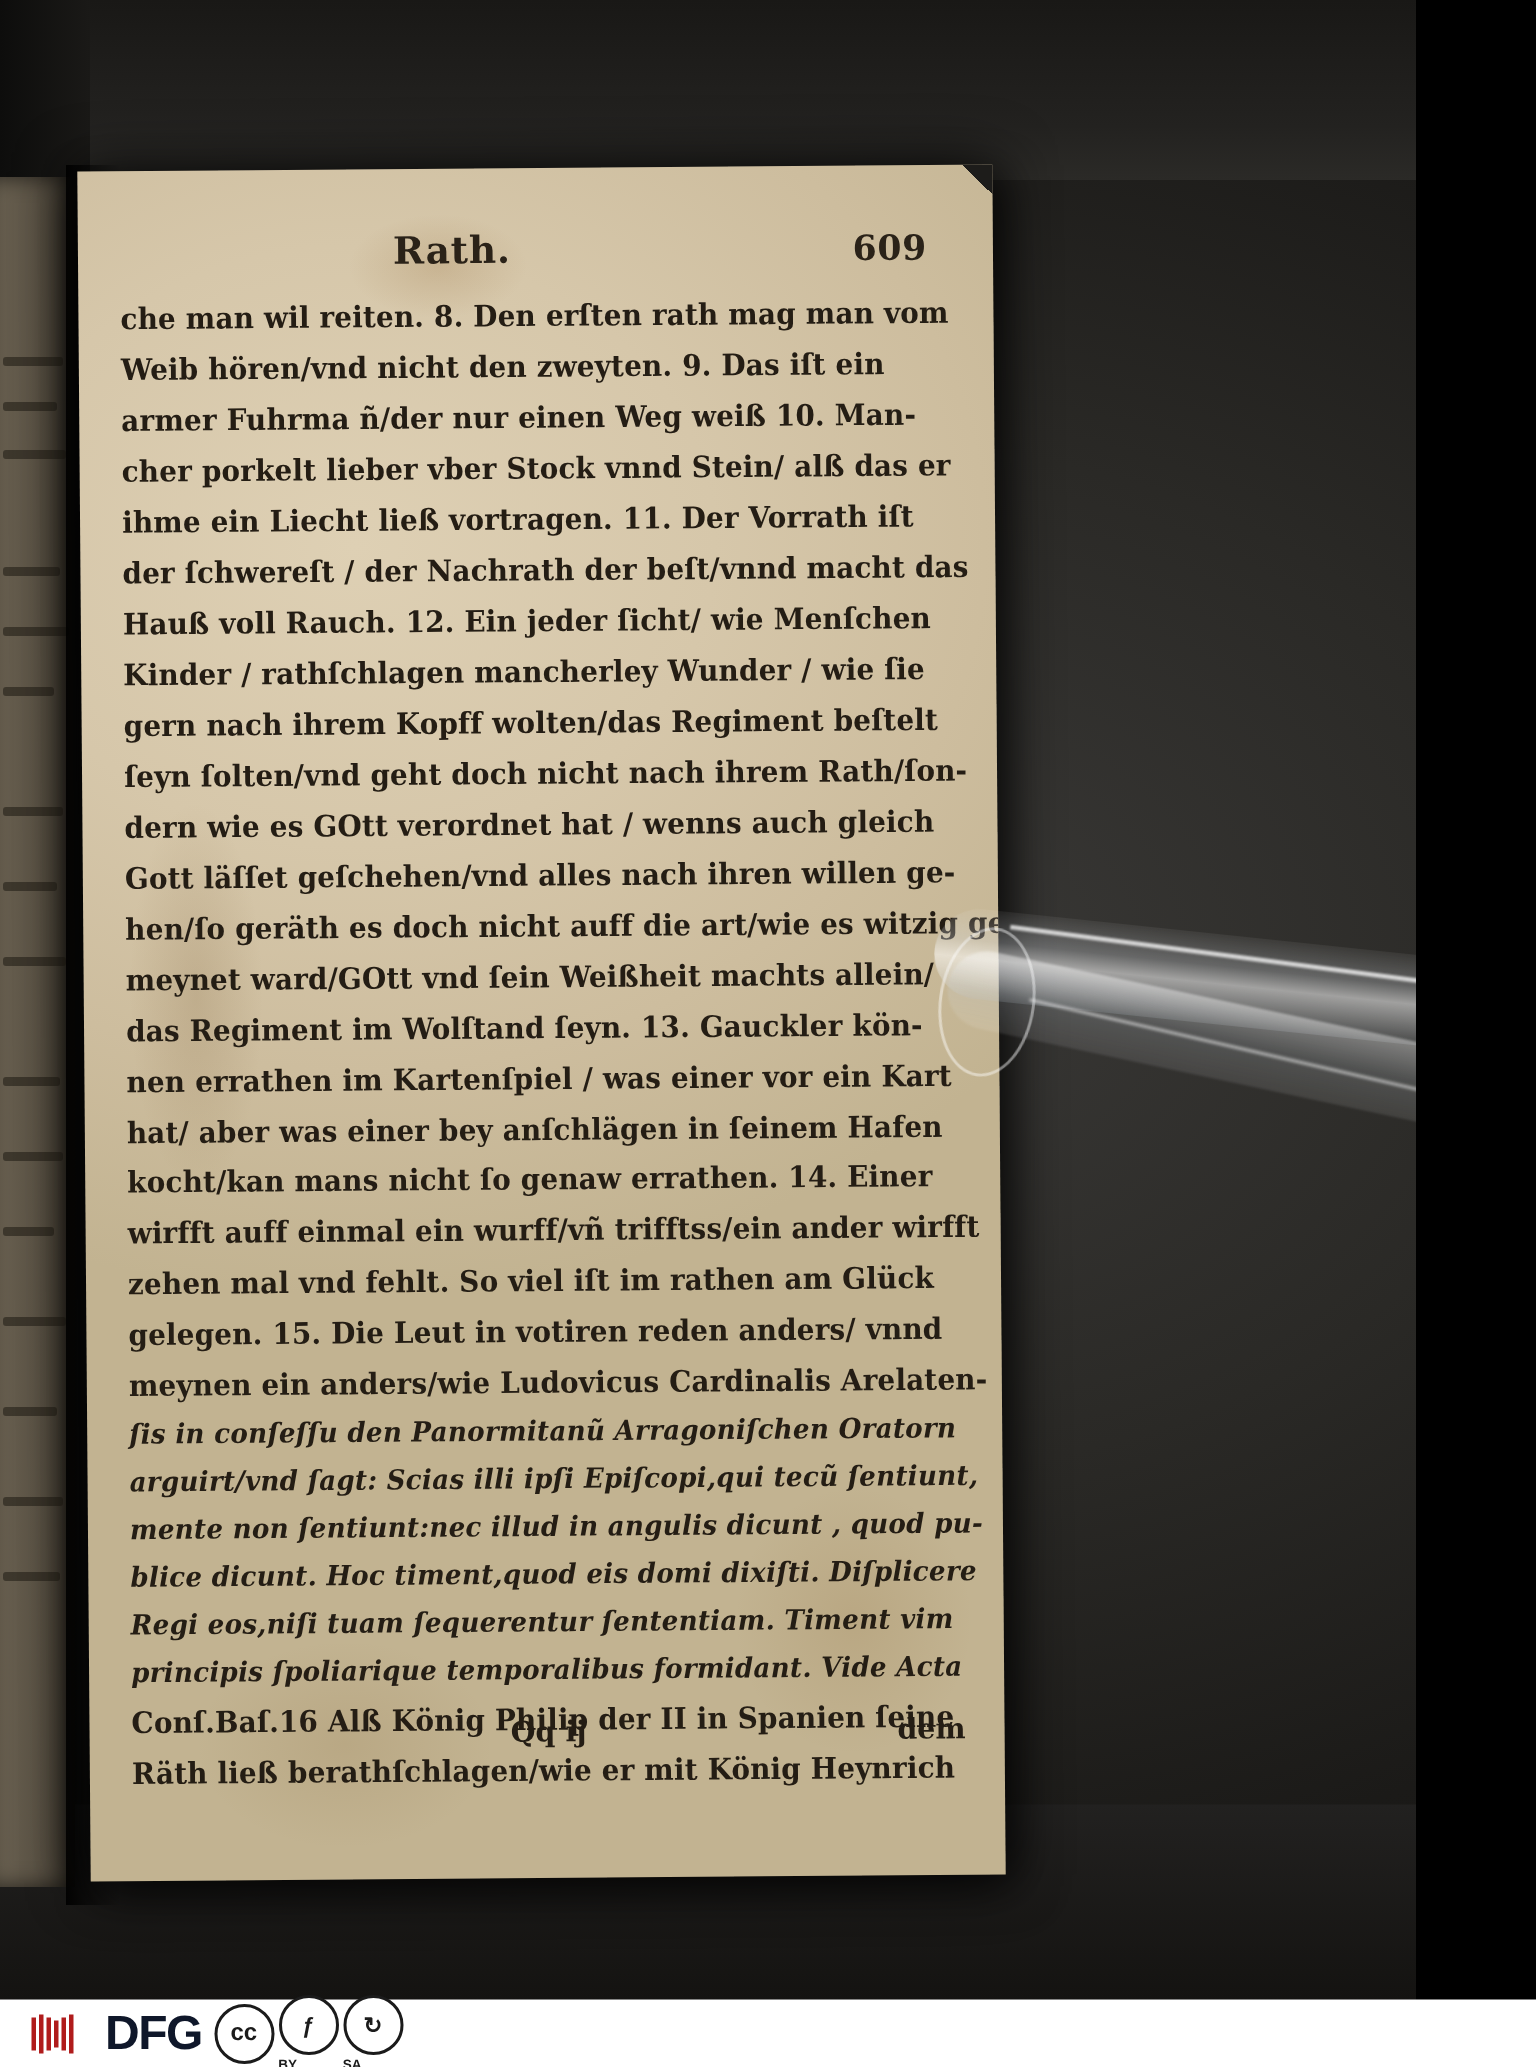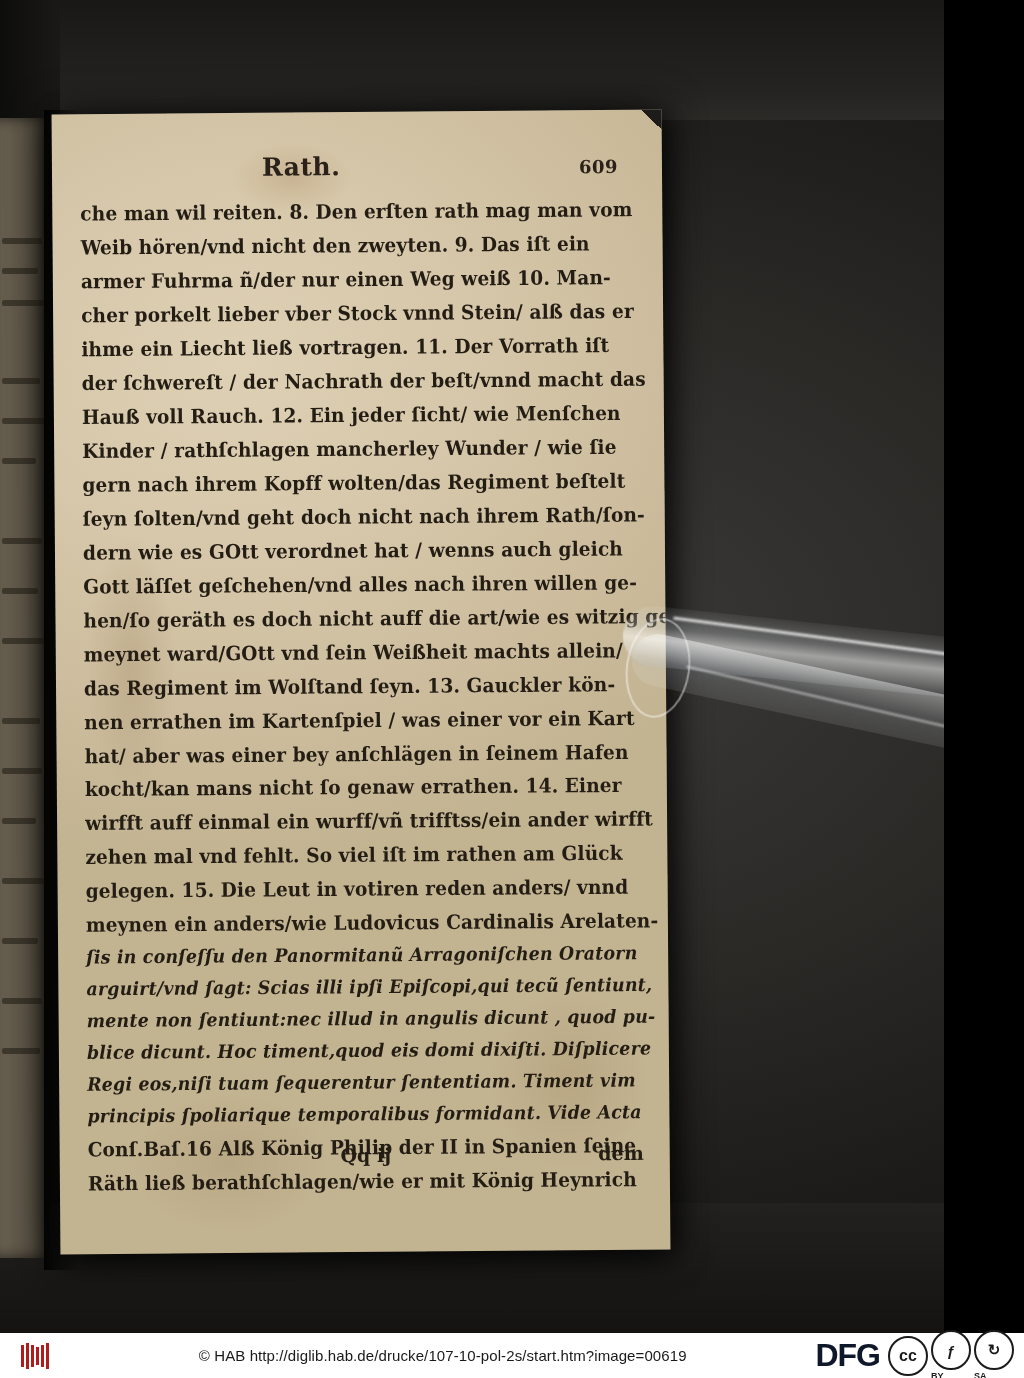--- a/index.html
+++ b/index.html
@@ -114,21 +114,21 @@
     margin-bottom: 14px;
   }
   .running-title,
   .page-number {
     font-family: "DejaVu Serif", serif;
     color: #2a2218;
     font-weight: 700;
     letter-spacing: .5px;
   }
   .running-title { font-size: 25px; }
-  .page-number { font-size: 18px; }
+  .page-number { font-size: 23px; }
 
   .body-text {
     font-family: "DejaVu Serif", serif;
     font-size: 18.6px;
     line-height: 1.72;
     color: #241d14;
     text-align: justify;
     font-weight: 700;
     letter-spacing: .1px;
     transform: scaleY(1.06);
@@ -382,21 +382,20 @@
 
 <div class="footer">
   <div class="footer-logo-left">
     <i></i>
       <i></i>
       <i></i>
       <i></i>
       <i></i>
       <i></i>
   </div>
-  <div class="credit">© HAB http://diglib.hab.de/drucke/107-10-pol-2s/start.htm?image=00619</div>
   <div class="dfg">DFG</div>
   <div class="cc-group">
     <div class="cc-col">
       <div class="cc-badge">cc</div>
     </div>
     <div class="cc-col">
       <div class="cc-badge small">ƒ</div>
       <div class="cc-caption">BY</div>
     </div>
     <div class="cc-col">

